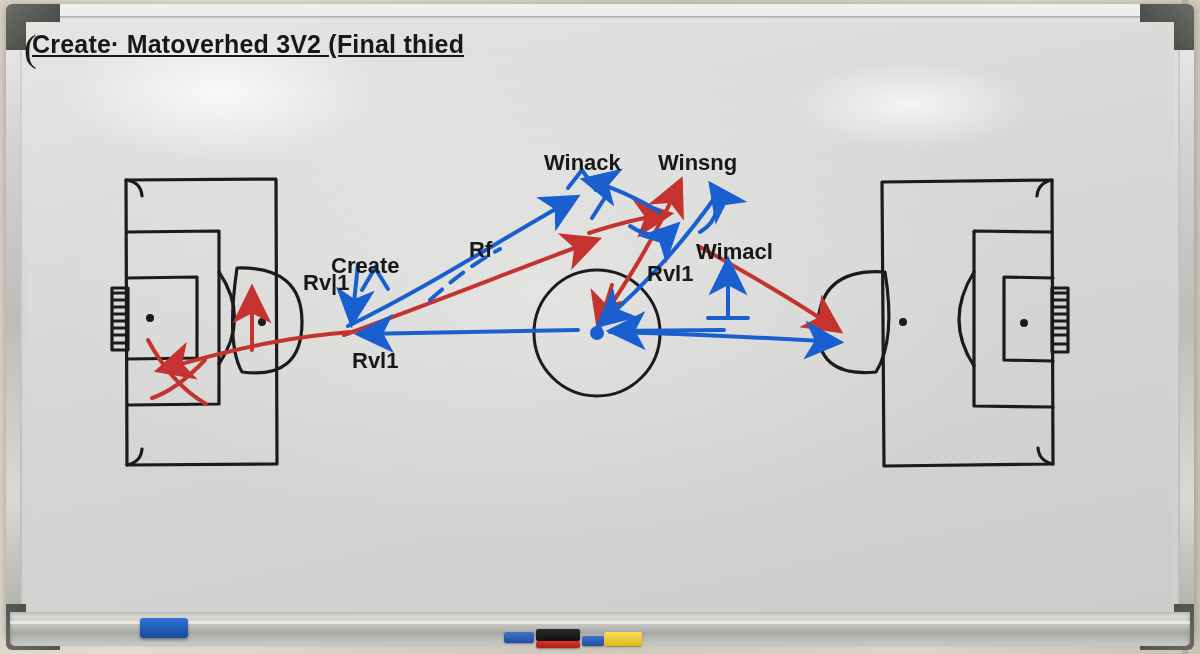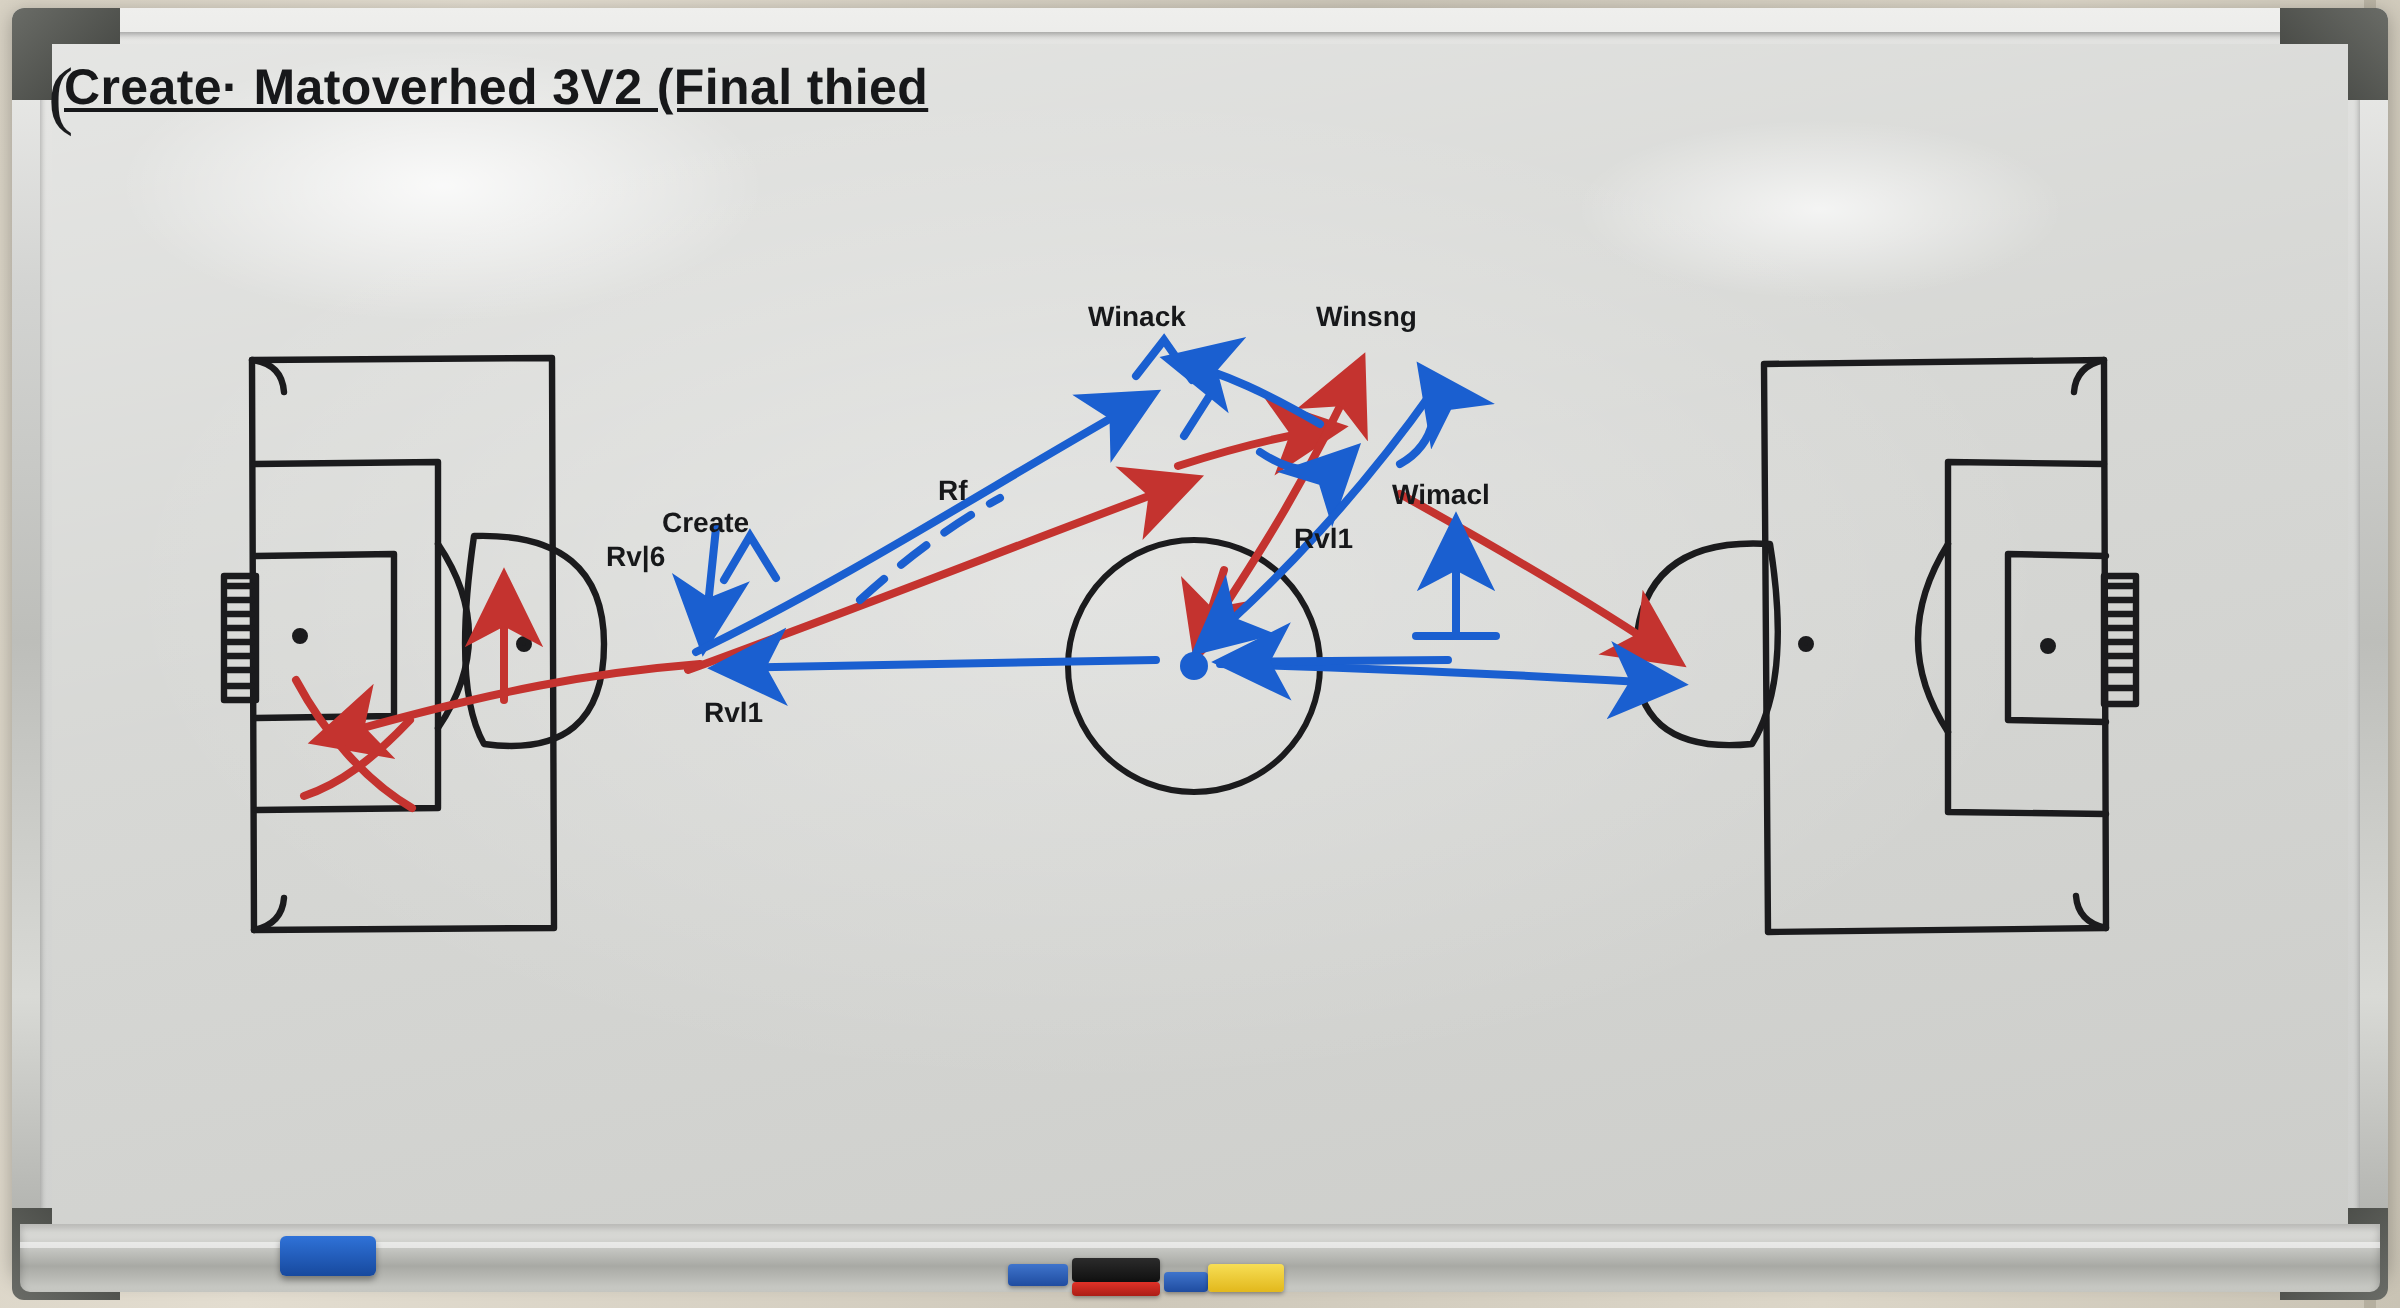--- a/index.html
+++ b/index.html
@@ -57,21 +57,21 @@
 
   
   .title{position:absolute;left:32px;top:30px;font-size:25px;font-weight:bold;
          color:#17181a;letter-spacing:.2px;white-space:nowrap;text-decoration:underline;}
   .title-paren{position:absolute;left:24px;top:26px;font-size:38px;color:#1b1c1e;
          font-family:"Liberation Serif",serif;}
 
   
   svg.draw{position:absolute;left:0;top:0;width:1200px;height:654px;overflow:visible;}
 
-  .lbl{position:absolute;font-size:14px;font-weight:bold;color:#17181a;white-space:nowrap;}
+  .lbl{position:absolute;font-size:22px;font-weight:bold;color:#17181a;white-space:nowrap;}
 </style>
 </head>
 <body>
 
 <div id="scene">
 
   <div class="wall"></div>
   <div class="wall-seam" style="left:1182px;"></div>
 
   <div class="frame">
@@ -182,21 +182,21 @@
       <path d="M430,300 C452,280 476,262 500,249"></path>
     </g>
 
     <circle cx="597" cy="333" r="7" fill="#1a5fd0"></circle>
   </svg>
 
   <div class="title-paren">(</div>
   <div class="title">Create· Matoverhed  3V2 (Final thied</div>
 
   <div class="lbl" style="left:331px;top:253px;">Create</div>
-  <div class="lbl" style="left:303px;top:270px;">Rv|6</div>
+  <div class="lbl" style="left:303px;top:270px;">Rv|1</div>
   <div class="lbl" style="left:544px;top:150px;">Winack</div>
   <div class="lbl" style="left:658px;top:150px;text-align:center;">Winsng</div>
   <div class="lbl" style="left:469px;top:237px;">Rf</div>
   <div class="lbl" style="left:696px;top:239px;">Wimacl</div>
   <div class="lbl" style="left:647px;top:261px;">Rvl1</div>
   <div class="lbl" style="left:352px;top:348px;">Rvl1</div>
 
   <div class="tray">
     <div class="tray-lip"></div>
     <div class="tray-dot" style="left:550px;top:22px;"></div>

